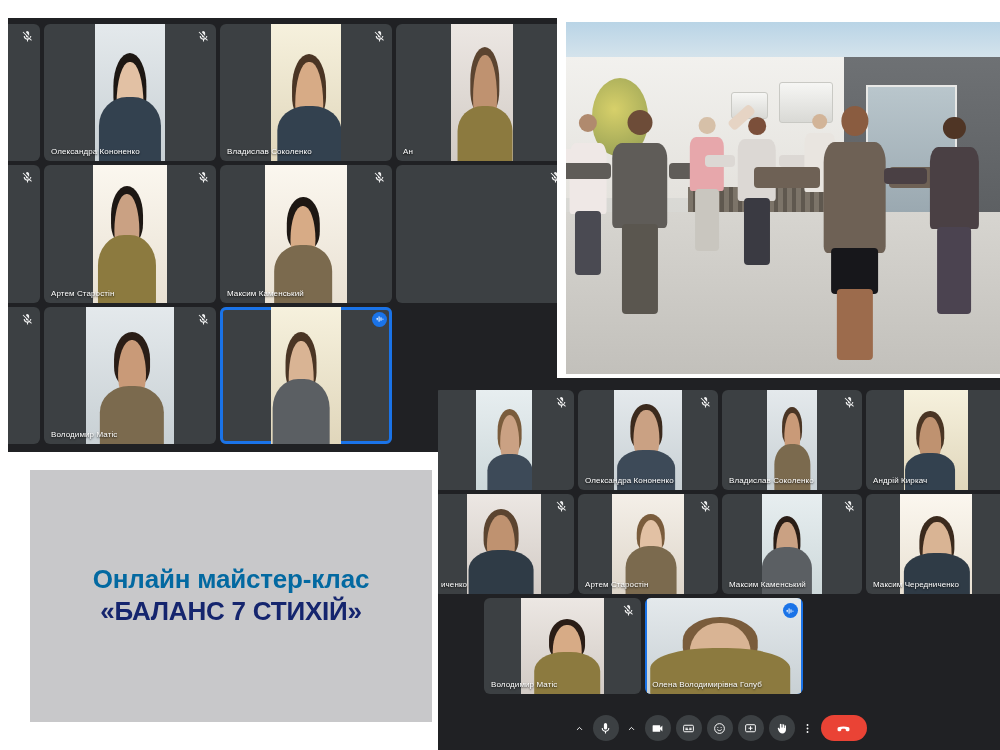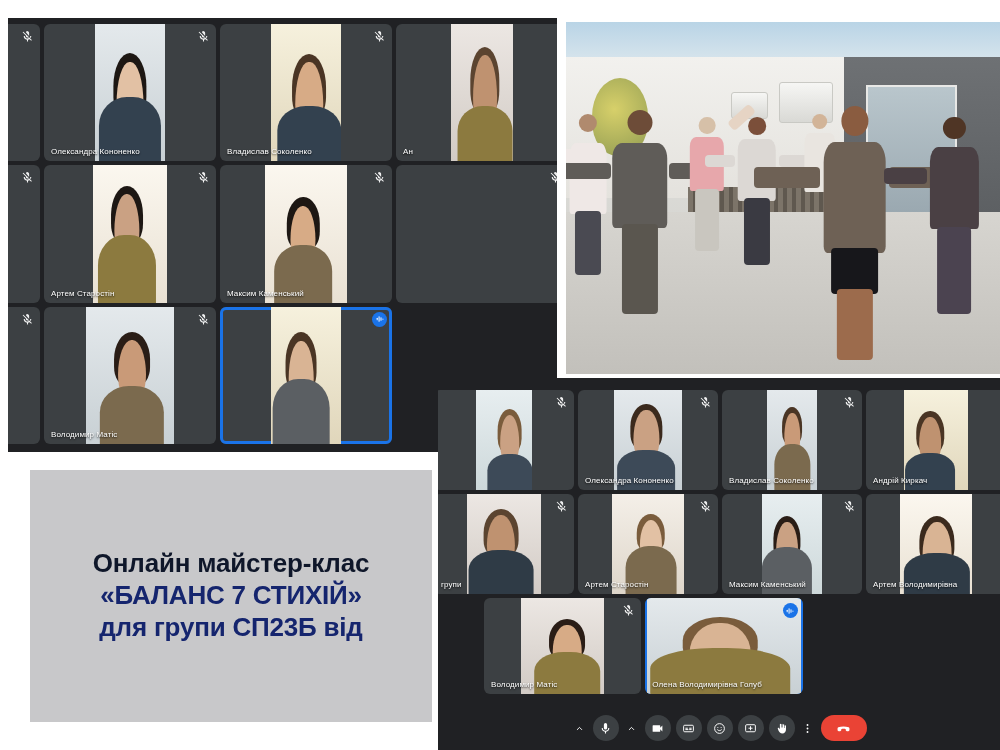--- a/index.html
+++ b/index.html
@@ -405,21 +405,21 @@
           <div class="cam" style="width: 52.6949%; background: linear-gradient(rgb(236, 231, 227), rgb(210, 203, 197));">
             <div class="hair" style="left: 45.9168%; top: 14.9233%; width: 47.2306%; height: 47.7882%; background: rgb(91, 68, 48);"></div>
             <div class="face" style="left: 45.9168%; top: 20.9233%; width: 38.2306%; height: 55.4344%; background: rgb(191, 146, 112);"></div>
             <div class="torso" style="left: 45.9168%; width: 87.9304%; height: 43.7683%; background: rgb(47, 59, 70);"></div>
           </div>
           <span class="micmute">
             <svg viewBox="0 0 24 24" fill="#fff">
               <path d="M15 11V5a3 3 0 0 0-5.9-.7L15 10.9zm2 0a5 5 0 0 1-.6 2.3l1.5 1.5A7 7 0 0 0 19 11zM4.3 3 3 4.3l6 6V11a3 3 0 0 0 4.4 2.6l1.2 1.2A5 5 0 0 1 7 11H5a7 7 0 0 0 6 6.9V21h2v-3.1a7 7 0 0 0 2.8-1l3 3 1.2-1.3z"></path>
             </svg>
           </span>
-          <span class="nametag">групи</span>
+          <span class="nametag">иченко</span>
         </div>
         <div class="tile">
           <div class="cam" style="width: 50.8108%; background: linear-gradient(rgb(244, 239, 232), rgb(222, 214, 202));">
             <div class="hair" style="left: 53.7177%; top: 19.5488%; width: 40.108%; height: 38.885%; background: rgb(122, 92, 60);"></div>
             <div class="face" style="left: 53.7177%; top: 25.5488%; width: 31.108%; height: 45.1065%; background: rgb(226, 193, 164);"></div>
             <div class="torso" style="left: 53.7177%; width: 71.5483%; height: 47.8967%; background: rgb(123, 106, 78);"></div>
           </div>
           <span class="micmute">
             <svg viewBox="0 0 24 24" fill="#fff">
               <path d="M15 11V5a3 3 0 0 0-5.9-.7L15 10.9zm2 0a5 5 0 0 1-.6 2.3l1.5 1.5A7 7 0 0 0 19 11zM4.3 3 3 4.3l6 6V11a3 3 0 0 0 4.4 2.6l1.2 1.2A5 5 0 0 1 7 11H5a7 7 0 0 0 6 6.9V21h2v-3.1a7 7 0 0 0 2.8-1l3 3 1.2-1.3z"></path>
@@ -439,21 +439,21 @@
             </svg>
           </span>
           <span class="nametag">Максим Каменський</span>
         </div>
         <div class="tile">
           <div class="cam" style="width: 51.1619%; background: linear-gradient(rgb(251, 247, 239), rgb(233, 225, 211));">
             <div class="hair" style="left: 51.0976%; top: 21.6413%; width: 49.1972%; height: 50.2465%; background: rgb(59, 42, 29);"></div>
             <div class="face" style="left: 51.0976%; top: 27.6413%; width: 40.1972%; height: 58.286%; background: rgb(217, 180, 148);"></div>
             <div class="torso" style="left: 51.0976%; width: 92.4536%; height: 41.4088%; background: rgb(47, 59, 70);"></div>
           </div>
-          <span class="nametag">Артем Володимирівна</span>
+          <span class="nametag">Максим Чередниченко</span>
         </div>
       </div>
     <div class="grid" id="grid-br-r3" style="left:46px;top:220px;width:480px;height:96px;
                 grid-template-columns:repeat(3,1fr);grid-template-rows:1fr;">
         <div class="tile">
           <div class="cam" style="width: 52.3448%; background: linear-gradient(rgb(236, 231, 227), rgb(210, 203, 197));">
             <div class="hair" style="left: 55.2825%; top: 21.8008%; width: 43.6361%; height: 43.2951%; background: rgb(42, 29, 22);"></div>
             <div class="face" style="left: 55.2825%; top: 27.8008%; width: 34.6361%; height: 50.2224%; background: rgb(215, 171, 134);"></div>
             <div class="torso" style="left: 55.2825%; width: 79.6631%; height: 43.7478%; background: rgb(140, 122, 63);"></div>
           </div>
@@ -557,18 +557,17 @@
           <span style="display: flex; align-items: center; justify-content: center; width: 100%; height: 100%;">
             <svg viewBox="0 0 24 24" fill="#fff">
               <path d="M12 9c-2.6 0-5.1.5-7.3 1.4-.7.3-1.1 1-1.1 1.7v2.1c0 .9.7 1.6 1.6 1.6h2c.9 0 1.6-.7 1.6-1.6v-1.3c1-.3 2.1-.5 3.2-.5s2.2.2 3.2.5v1.3c0 .9.7 1.6 1.6 1.6h2c.9 0 1.6-.7 1.6-1.6v-2.1c0-.8-.4-1.4-1.1-1.7A21 21 0 0 0 12 9z"></path>
             </svg>
           </span>
         </button>
       </div>
   </div>
 
   <div class="captionbox" id="captionbox" style="left: 30px; top: 470px; width: 402px; height: 252px; background: rgb(200, 200, 202);">
-  <div class="line" style="color: #0f172a;">Онлайн майстер-клас</div>
+  <div class="line" style="color: #0369a1;">Онлайн майстер-клас</div>
       <div class="line" style="color: rgb(21, 37, 110);">«БАЛАНС 7 СТИХІЙ»</div>
-      <div class="line" style="color: rgb(21, 37, 110);">для групи СП23Б від</div>
     </div>
 
 </div>
 
 </body></html>

